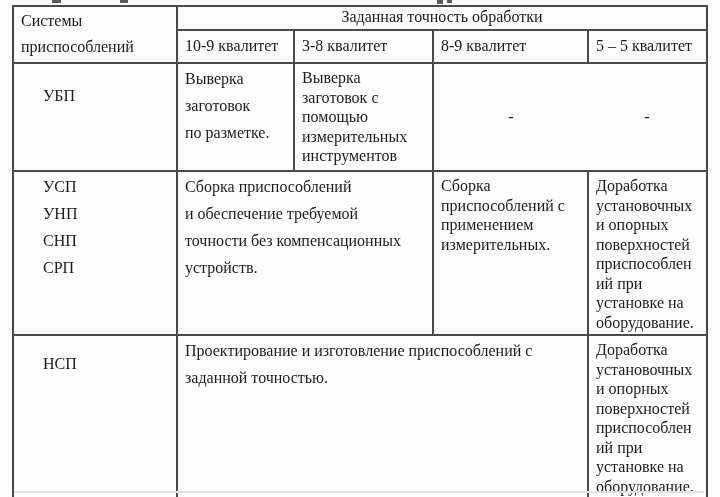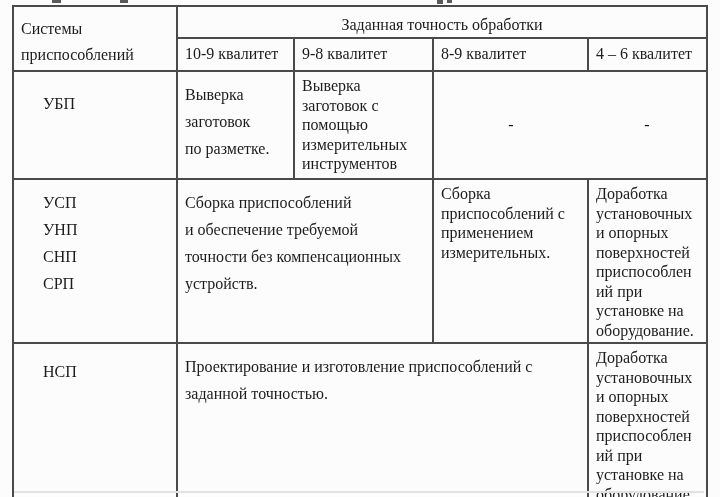--- a/index.html
+++ b/index.html
@@ -21,21 +21,21 @@
   }
   .lh27{line-height:27px;}
   .lh20{line-height:19.5px;}
   .lh26{line-height:26px;}
   .center{text-align:center;margin-left:32px;}
   .sysname{padding-left:29px;}
   .pt18{padding-top:18px;}
   .pt14{padding-top:14px;}
   .pt4{padding-top:4px;}
   .pt5{padding-top:5px;}
-  .pt1{padding-top:9px;}
+  .pt1{padding-top:1px;}
   .dashcell{vertical-align:middle;padding:0;}
   .dash-wrap{display:flex;width:100%;align-items:center;}
   .dash-wrap span{display:block;text-align:center;font-size:16px;line-height:16px;}
   .dash-a{width:56.5%;}
   .dash-b{width:43.5%;}
   .artifact{position:absolute;background:#3d3d3d;opacity:.85;}
   .shadow-line{position:absolute;left:14px;top:491px;width:690px;height:2px;background:#e2e2e2;}
 </style>
 </head>
 <body>
@@ -58,23 +58,23 @@
 
     <tbody>
         <tr style="height:24px">
       <td rowspan="2" class="lh26 pt1">Системы
 приспособлений</td>
       <td colspan="4" class="center pt1">Заданная точность обработки</td>
     </tr>
 
     <tr style="height:32px">
       <td class="lh20 pt5">10-9 квалитет</td>
-      <td class="lh20 pt5">9-8 квалитет</td>
+      <td class="lh20 pt5">3-8 квалитет</td>
       <td class="lh20 pt5">8-9 квалитет</td>
-      <td class="lh20 pt5">4 – 6 квалитет</td>
+      <td class="lh20 pt5">5 – 5 квалитет</td>
     </tr>
 
     <tr style="height:108px">
       <td class="sysname lh27 pt18">УБП</td>
       <td class="lh27 pt1">Выверка
 заготовок
 по разметке.</td>
       <td class="lh20 pt4">Выверка
 заготовок с
 помощью

